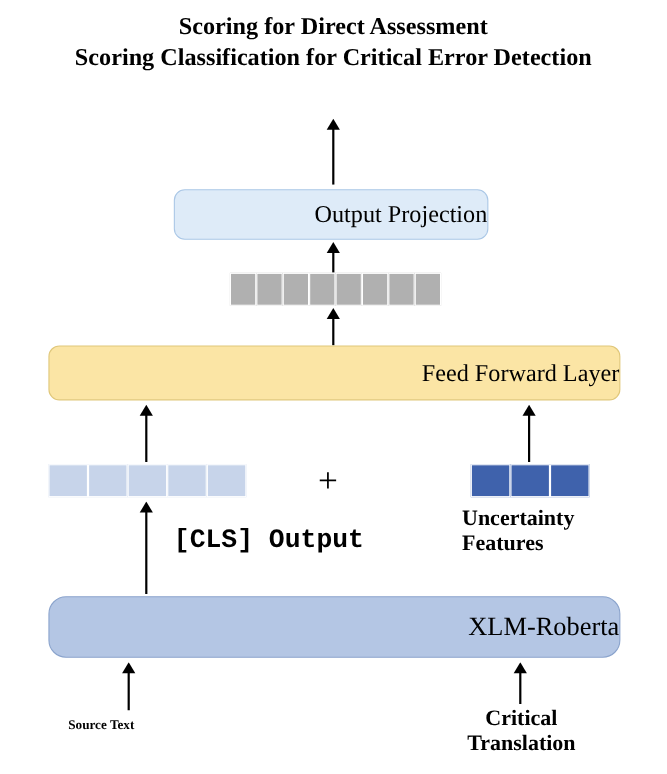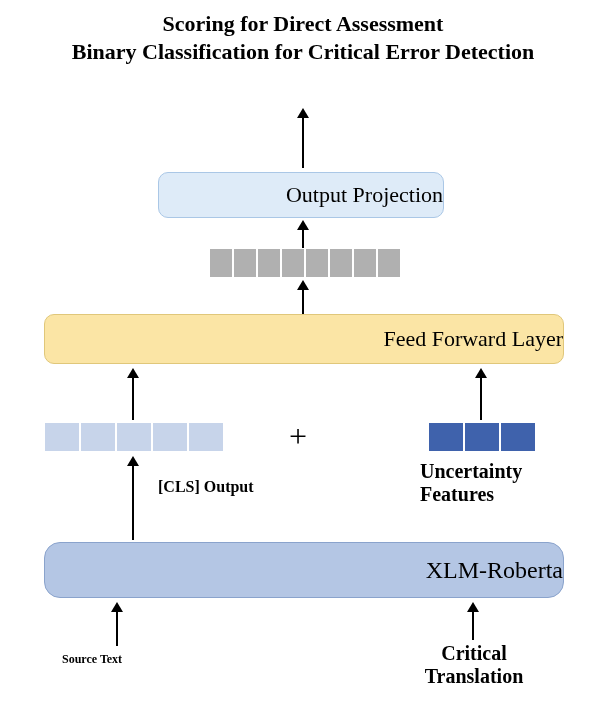--- a/index.html
+++ b/index.html
@@ -107,21 +107,22 @@
     left: 289px;
     top: 418px;
     font-size: 32px;
     font-weight: normal;
   }
   .cls-label {
     position: absolute;
     left: 158px;
     top: 478px;
     font-weight: bold;
-    font-size: 16px;
+    font-size: 24px;
+    font-family: Liberation Mono, monospace;
   }
   .unc-label {
     position: absolute;
     left: 420px;
     top: 460px;
     width: 130px;
     text-align: left;
     font-weight: bold;
     font-size: 20px;
     line-height: 1.15;
@@ -155,21 +156,21 @@
     line-height: 1.15;
   }
 </style>
 </head>
 <body>
 
 <div class="diagram">
 
   <div class="title-block">
     <div>Scoring for Direct Assessment</div>
-    <div>Binary Classification for Critical Error Detection</div>
+    <div>Scoring Classification for Critical Error Detection</div>
   </div>
 
   <div class="arrow-up" style="left:294px; top:108px;">
     <svg width="18" height="60">
         <line x1="9" y1="60" x2="9" y2="8" stroke="#000" stroke-width="2"></line>
         <polygon points="9,0 3,10 15,10" fill="#000"></polygon>
       </svg>
   </div>
 
   <div id="box-output-projection" class="box">

